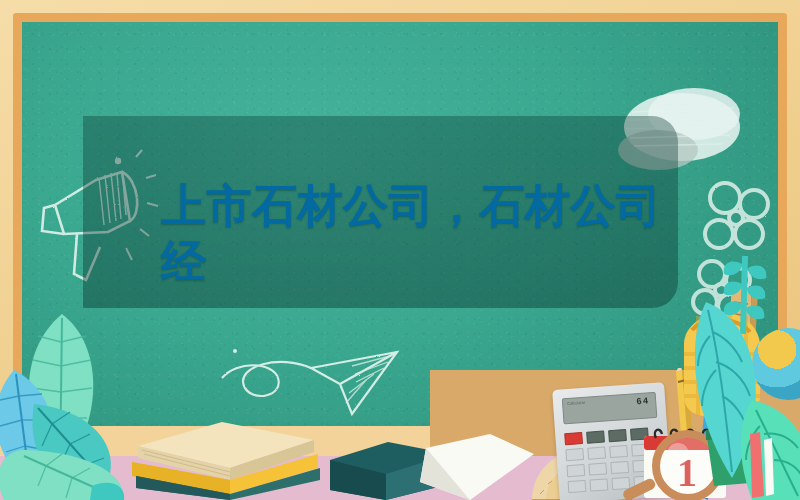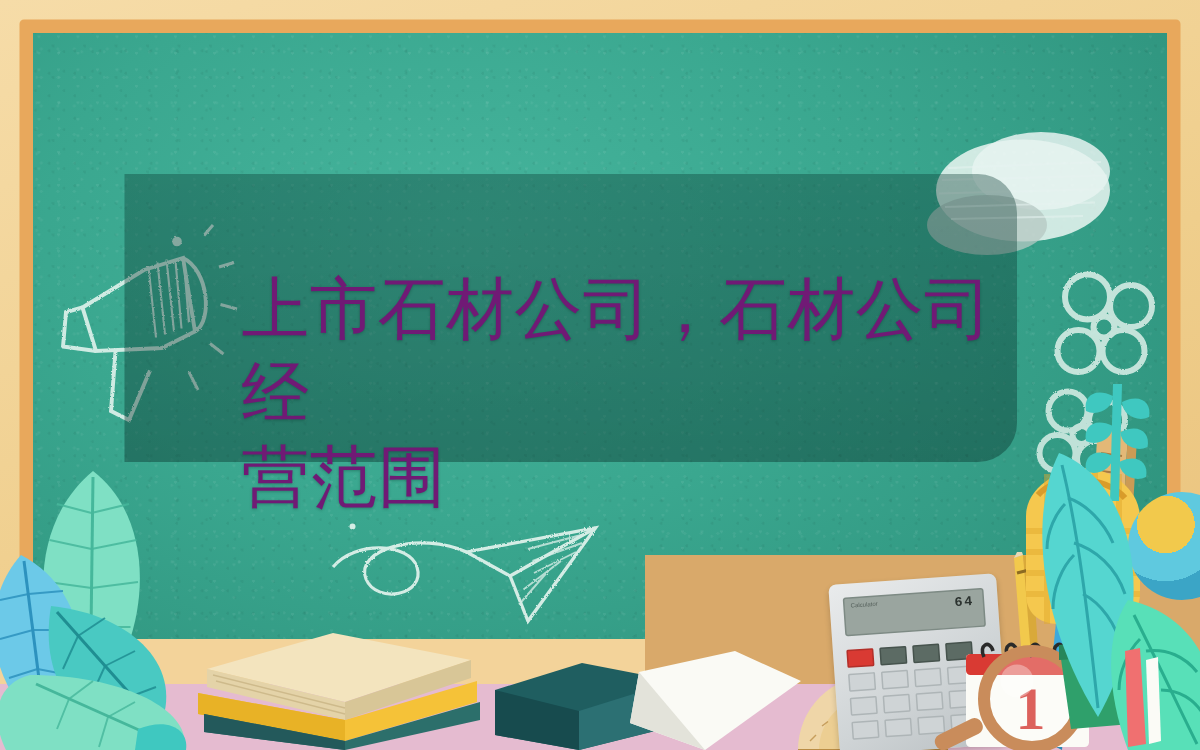--- a/index.html
+++ b/index.html
@@ -79,22 +79,22 @@
 
   
   .title-wrap {
     position:absolute;
     left:161px; top:178px;
     width:510px;
   }
   .title {
     font-size:45px;
     line-height:56px;
-    font-weight:normal;
-    color:#701a75;
+    font-weight:bold;
+    color:#0369a1;
     letter-spacing:.5px;
     text-shadow:0 1px 2px rgba(0,40,30,.30);
     word-break:break-all;
   }
 
   
   .chalk { position:absolute; inset:0; pointer-events:none; }
 
   
   .desk-tan {
@@ -235,21 +235,20 @@
                  C251 340 215 338 200 356" stroke-width="2.1"></path>
         <circle cx="213" cy="329" r="2" fill="#EAF7F2" stroke="none"></circle>
       </g>
     </svg>
   </div>
 
   <div class="title-panel"></div>
 
   <div class="title-wrap">
     <div class="title">上市石材公司，石材公司经</div>
-    <div class="title">营范围</div>
   </div>
 
   <div class="desk-tan"></div>
   <div class="desk-wood"></div>
   <div class="desk-pink"></div>
 
   <svg style="position:absolute;left:-10px;top:300px;width:260px;height:200px" viewBox="0 0 260 200">
     <g>
       <path d="M72 14 C112 44 116 118 70 176 C30 128 26 52 72 14 Z" fill="#7FE0C4"></path>
       <path d="M72 18 L70 172" stroke="#46B79B" stroke-width="2" fill="none"></path>

